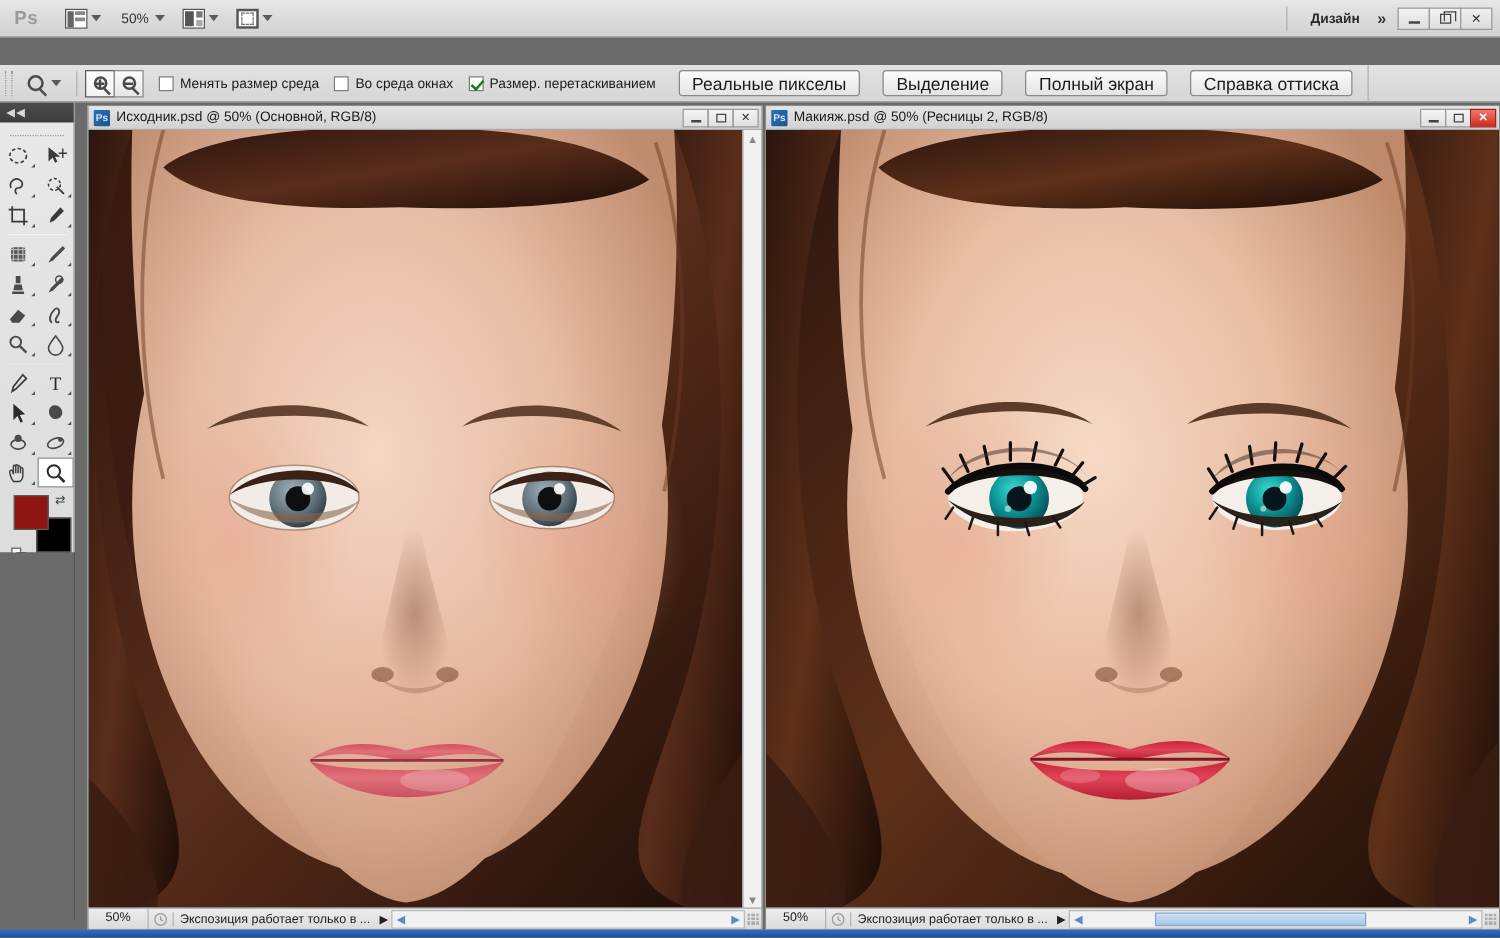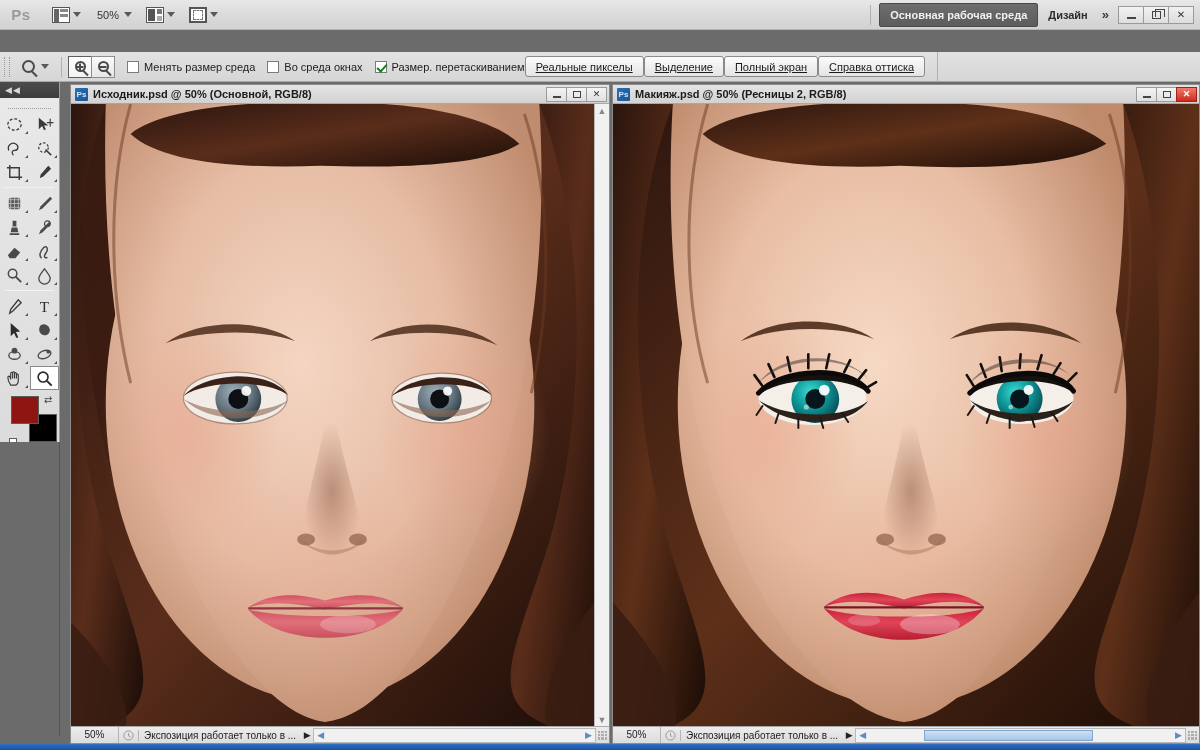--- a/index.html
+++ b/index.html
@@ -94,24 +94,24 @@
   .zbtn+.zbtn{ margin-left:-1px; }
   .chk { display:flex;align-items:center;gap:5px; margin-left:12px; font-size:11px;color:#1c1c1c; }
   .box {
     width:12px;height:12px;border:1px solid #7b7b7b;background:#fff;position:relative;
   }
   .box.checked::after{
     content:"";position:absolute;left:3px;top:0px;width:4px;height:8px;
     border:solid #1d7a1d;border-width:0 2px 2px 0;transform:rotate(42deg);
   }
   .obbtn {
-    height:21px;padding:0 10px;margin-left:0;
+    height:21px;padding:0 10px;margin-left:18px;
     border:1px solid #8a8a8a;border-radius:3px;
     background:linear-gradient(to bottom,#fcfcfc,#e4e4e4);
-    font-size:11px;color:#1a1a1a;display:flex;align-items:center;text-decoration:underline;
+    font-size:14px;color:#1a1a1a;display:flex;align-items:center;
   }
   .obtail { margin-left:12px; flex:1; height:30px; border-left:1px solid #b0b0b0; }
 
   
   .toolbox {
     position:absolute;left:0;top:82px;width:60px;height:360px;
     background:linear-gradient(to bottom,#e9e9e9,#dcdcdc);
     border-right:1px solid #9e9e9e;
   }
   .tb-head {
@@ -145,21 +145,21 @@
   .doc {
     position:absolute; background:#e3e3e3; border:1px solid #8c8c8c;
   }
   .doc-title {
     height:19px; display:flex; align-items:center; padding-left:4px;
     background:linear-gradient(to bottom,#e4e4e4,#d2d2d2);
     border-bottom:1px solid #a8a8a8;
   }
   .doc-ico { width:13px;height:13px;background:linear-gradient(135deg,#2a6fb5,#1d5591);
     color:#cfe6ff;font-size:8px;font-weight:bold;display:flex;align-items:center;justify-content:center;border-radius:1px;}
-  .doc-name { margin-left:5px;font-size:11px;font-weight:bold;color:#1a1a1a;white-space:nowrap; }
+  .doc-name { margin-left:5px;font-size:11px;font-weight:normal;color:#1a1a1a;white-space:nowrap; }
   .doc-wc { margin-left:auto; display:flex; padding-right:2px; }
   .dwc { width:21px;height:15px;border:1px solid #9a9a9a;background:linear-gradient(to bottom,#f4f4f4,#e0e0e0);
     display:flex;align-items:center;justify-content:center;margin-left:-1px;font-size:9px;color:#333;}
   .dwc.red { background:linear-gradient(to bottom,#f07a6e,#cf2a1c); color:#fff; border-color:#a82015; font-weight:bold;}
   .dwc .mbar{width:8px;height:2px;background:#444;margin-top:5px;}
   .dwc .msq{width:8px;height:7px;border:1px solid #444;}
   .canvas { position:absolute; overflow:hidden; background:#000; }
   .statusbar {
     position:absolute;left:0;bottom:0;height:17px;width:100%;
     background:linear-gradient(to bottom,#ececec,#dcdcdc);
@@ -209,21 +209,20 @@
       <span class="caret"></span>
     </div>
 
     <div class="tb-btn">
       <span class="tb-icon frm"></span>
       <span class="caret"></span>
     </div>
 
     <div class="ws-area">
       <span class="ws-sep"></span>
-      <span class="ws-btn-active">Основная рабочая среда</span>
       <span class="ws-btn">Дизайн</span>
       <span class="ws-more">»</span>
       <span class="wc-group">
         <span class="wc">
             <i class="bar"></i>
           </span>
         <span class="wc">
             <i class="sq"></i>
           </span>
         <span class="wc close">✕</span>

